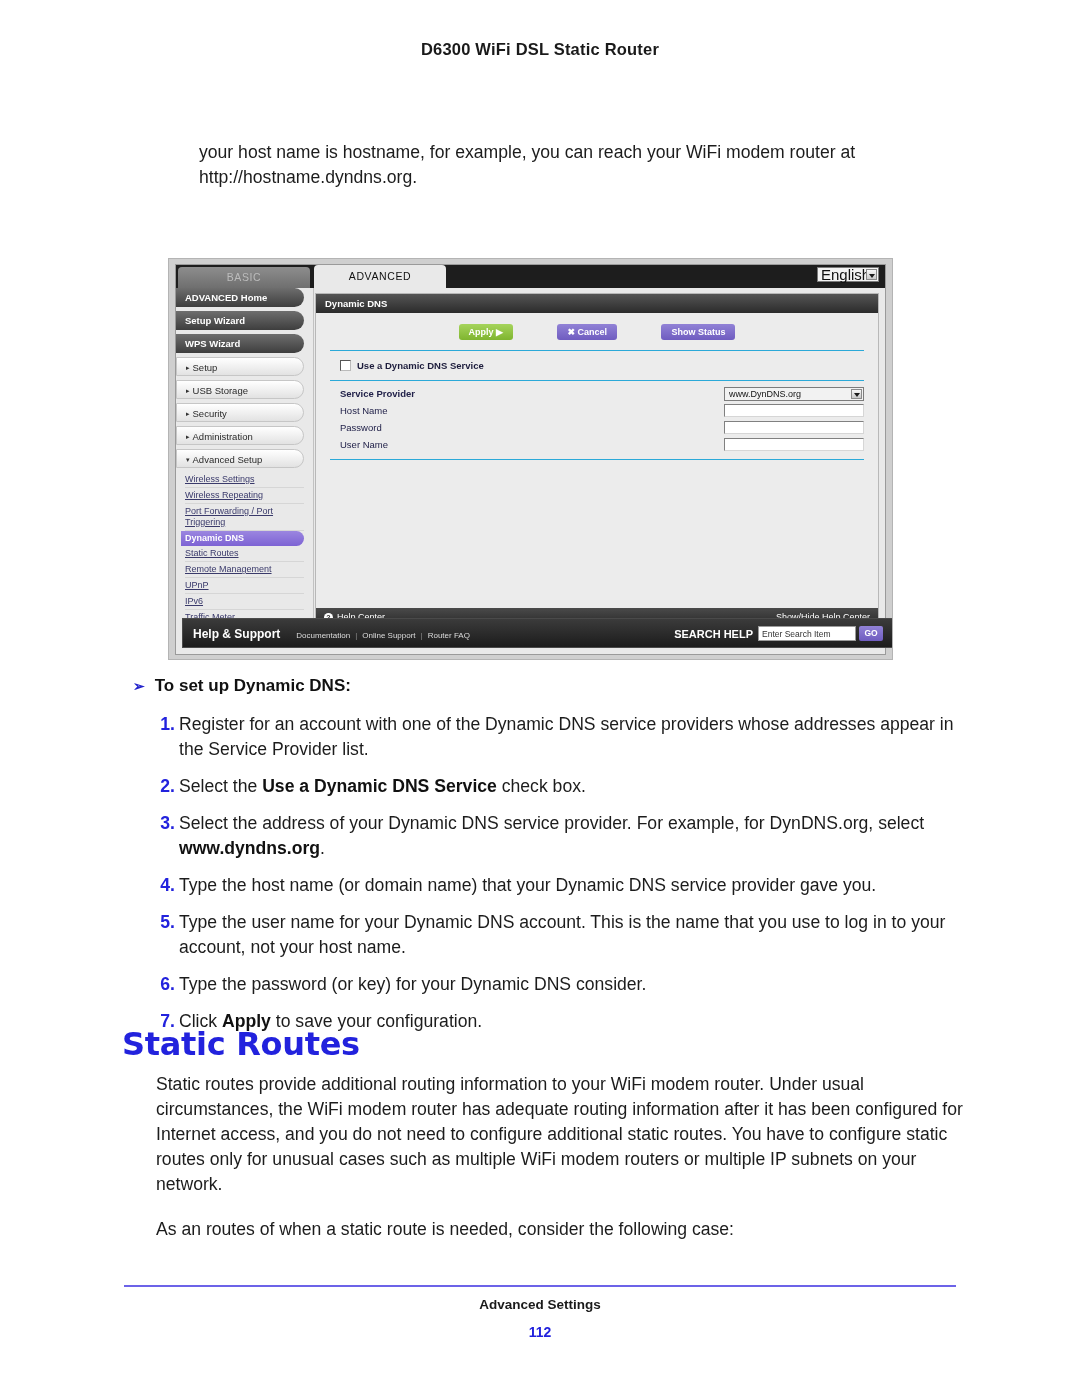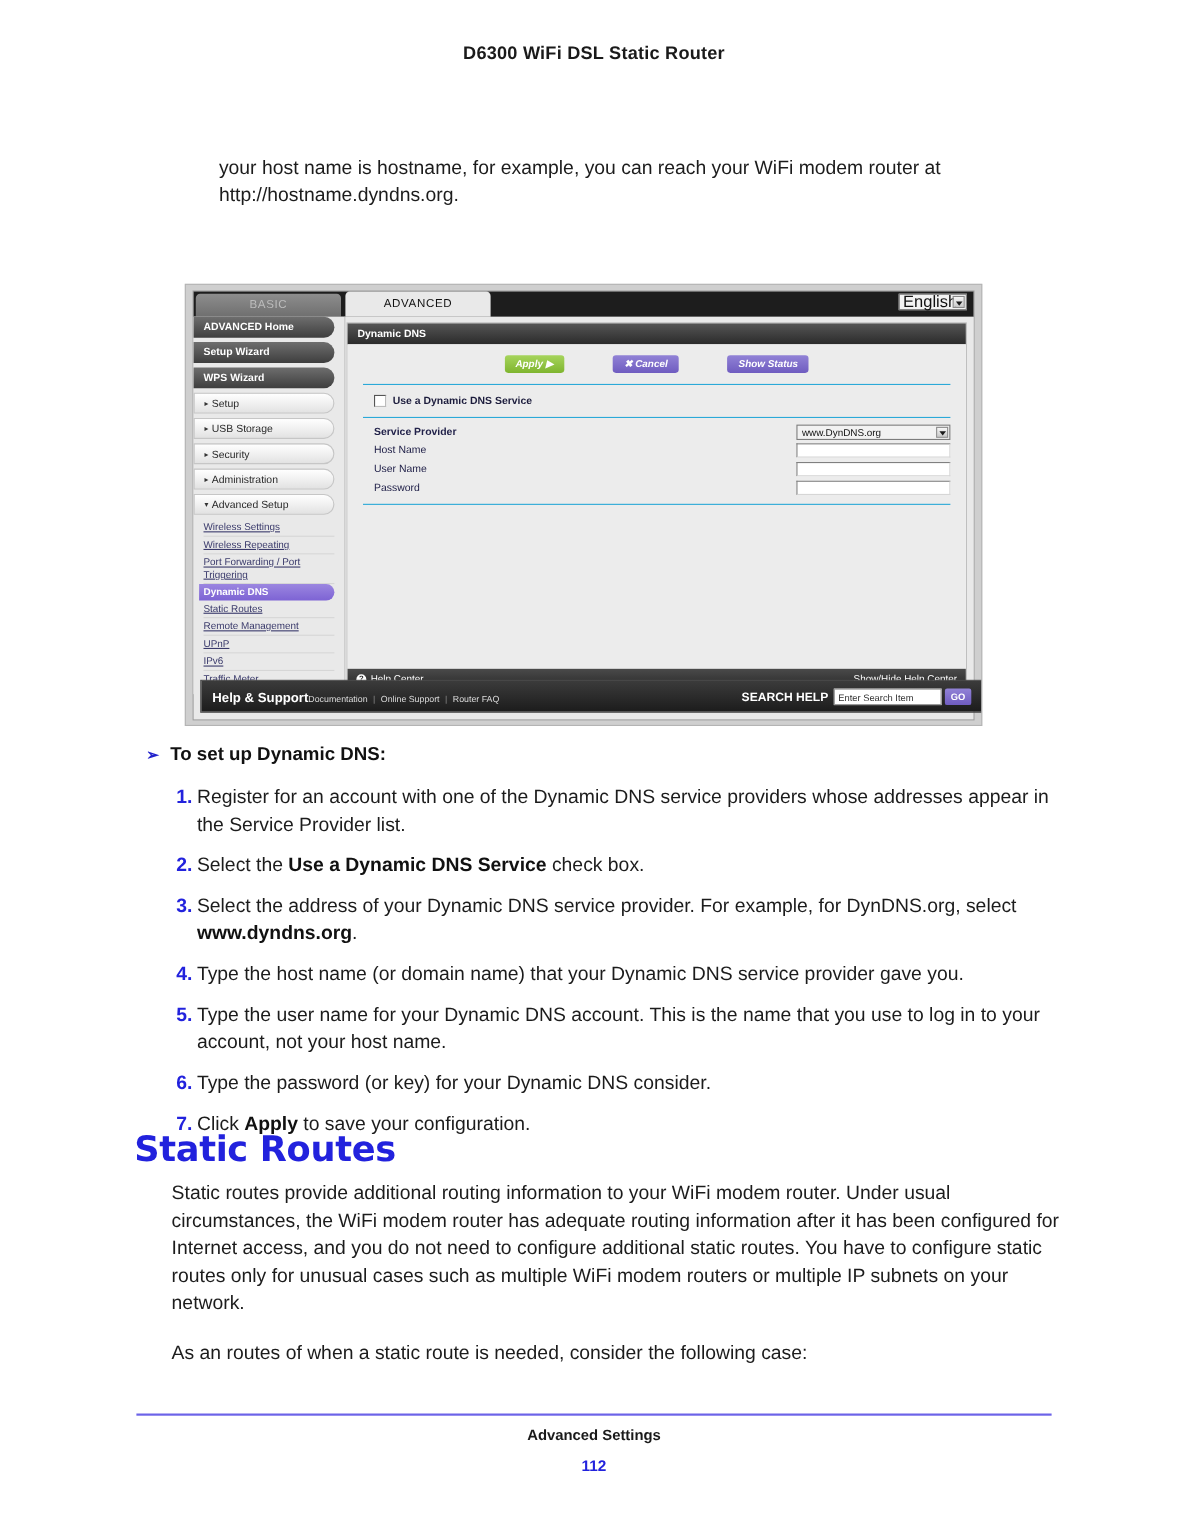--- a/index.html
+++ b/index.html
@@ -240,21 +240,20 @@
     display: inline-block;
     height: 16px;
     line-height: 16px;
     padding: 0 10px;
     margin: 0 20px;
     font-size: 9px;
     font-weight: bold;
     color: #ffffff;
     border-radius: 3px;
     box-sizing: border-box;
-    font-style: italic;
   }
   .btn-apply  { background: linear-gradient(#a6d45c,#7fb52f); }
   .btn-cancel { background: linear-gradient(#9182d6,#6f5cc0); }
   .btn-status { background: linear-gradient(#9182d6,#6f5cc0); }
   .rule-blue {
     height: 1px;
     background: #2ba9d8;
     margin: 4px 0;
   }
   .chk-row {
@@ -381,21 +380,21 @@
     border: 1px solid #4a4a4a;
     box-sizing: border-box;
   }
   .sb-left {
     position: absolute;
     left: 10px; top: 8px;
     display: flex;
     align-items: baseline;
     color: #ffffff;
   }
-  .sb-title { font-size: 12px; font-weight: bold; margin-right: 0; }
+  .sb-title { font-size: 12px; font-weight: bold; margin-right: 16px; }
   .sb-link { font-size: 8px; color: #dcdcdc; }
   .sb-sep  { font-size: 8px; color: #888; margin: 0 5px; }
   .sb-right {
     position: absolute;
     right: 9px; top: 7px;
     display: flex;
     align-items: center;
   }
   .sb-searchlabel {
     font-size: 11px;
@@ -603,27 +602,27 @@
             </span>
           </div>
 
           <div class="field-row">
             <span class="lbl">Host Name</span>
             <span class="spacer"></span>
             <span class="txtbox"></span>
           </div>
 
           <div class="field-row">
-            <span class="lbl">User Name</span>
+            <span class="lbl">Password</span>
             <span class="spacer"></span>
             <span class="txtbox"></span>
           </div>
 
           <div class="field-row">
-            <span class="lbl">Password</span>
+            <span class="lbl">User Name</span>
             <span class="spacer"></span>
             <span class="txtbox"></span>
           </div>
 
           <div class="rule-blue" style="margin-top:6px;"></div>
         </div>
 
         <div class="helpbar">
           <span class="hc-left">
             <span class="hc-dot">?</span>

